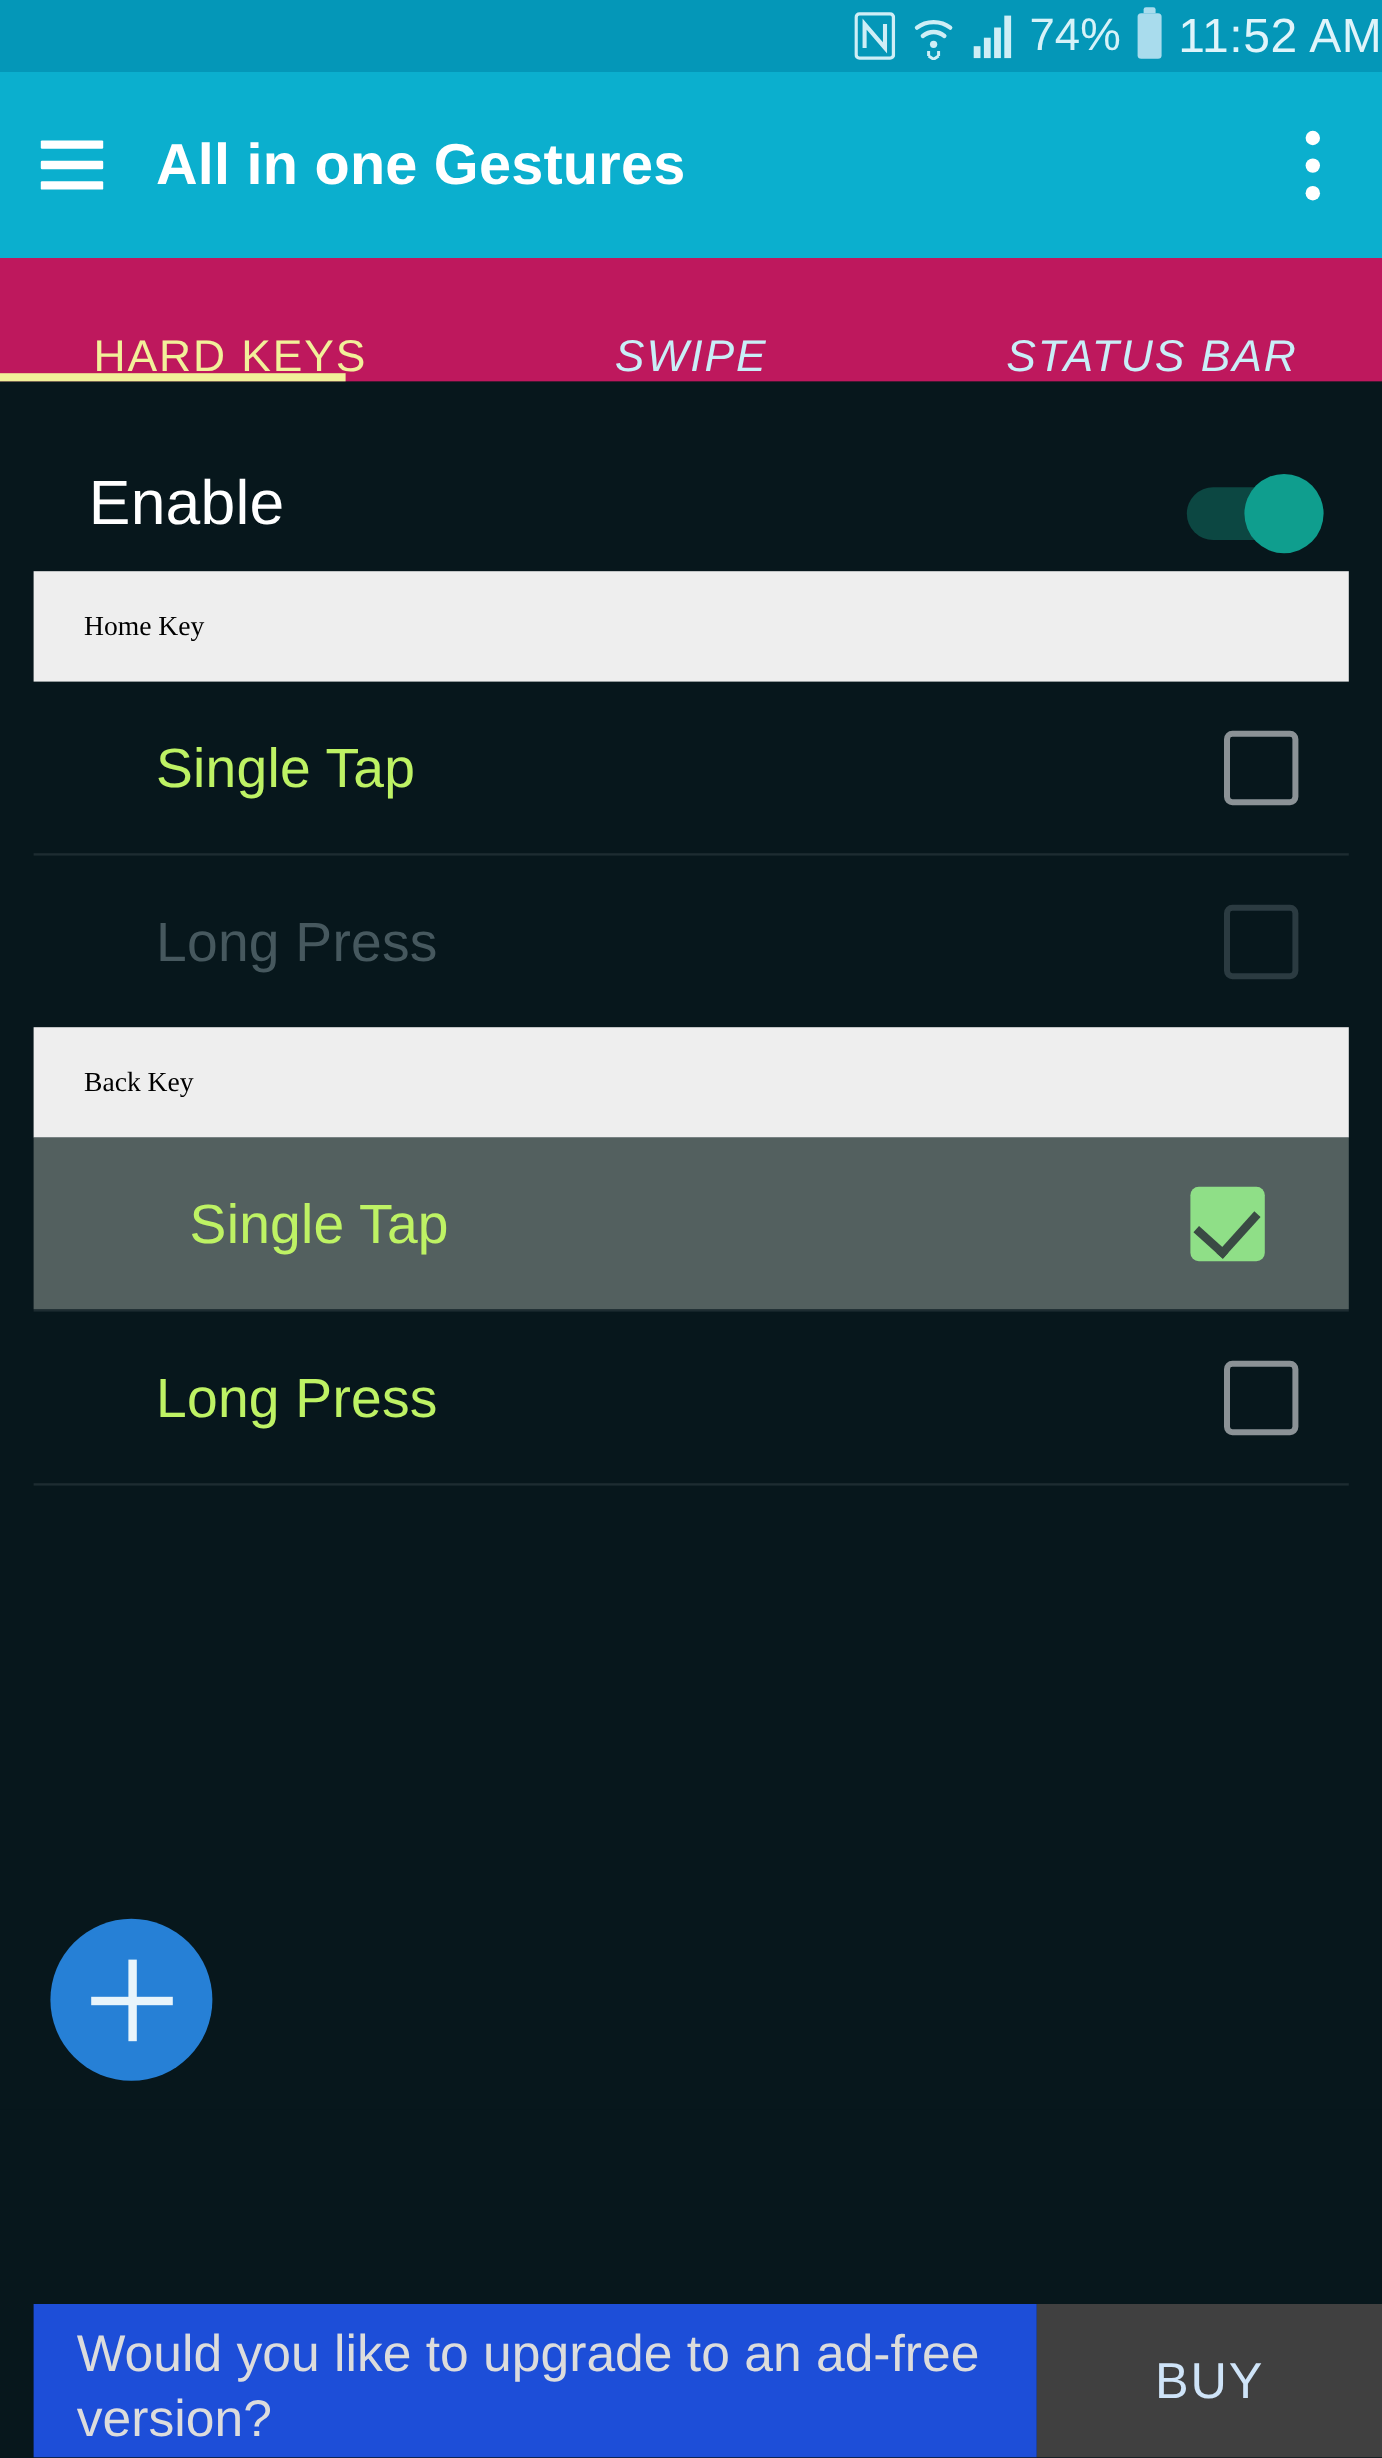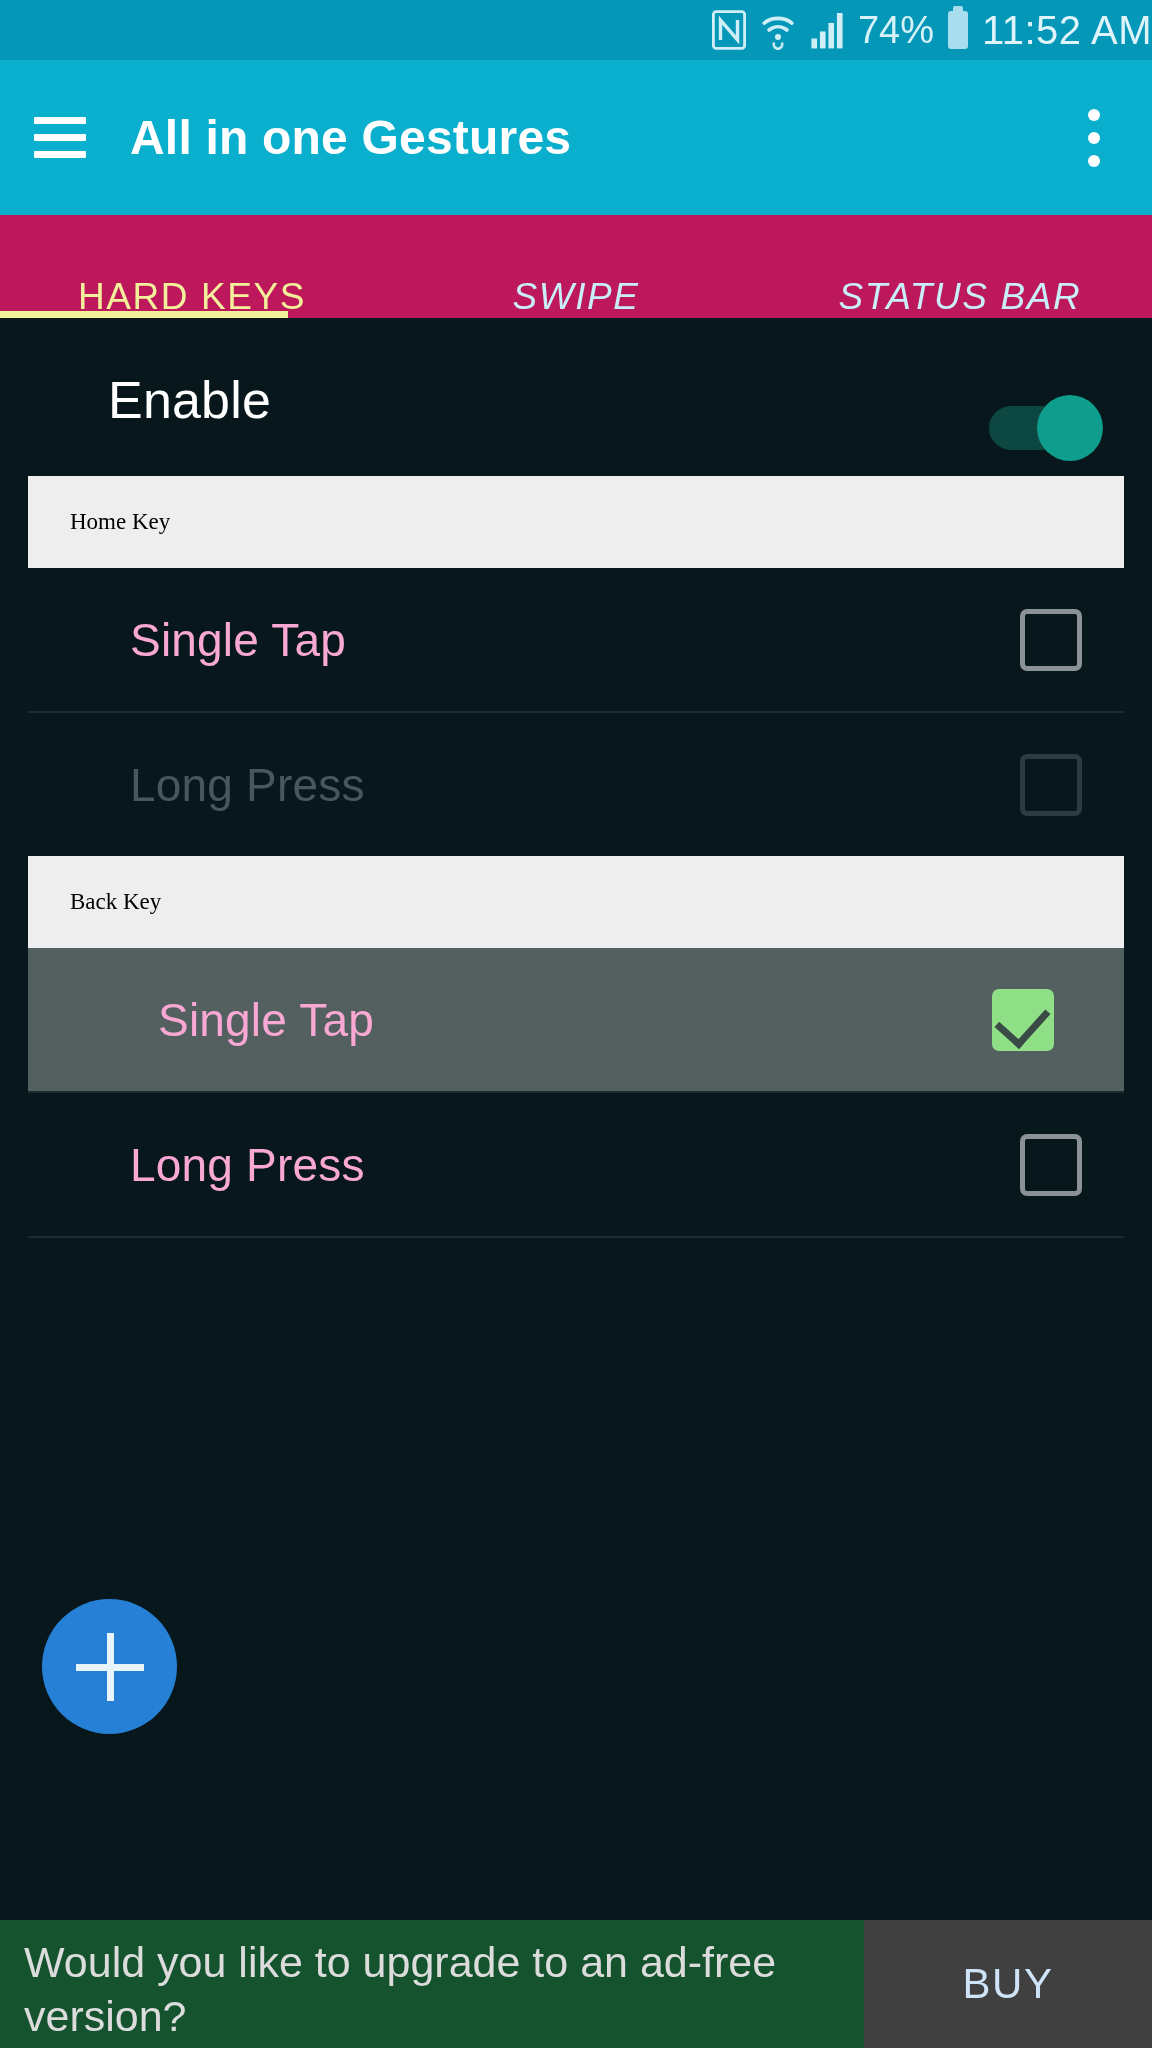--- a/index.html
+++ b/index.html
@@ -55,21 +55,21 @@
   .tab.active { color:#f2f09a; }
   .tab.inactive { color:#c9eef7;font-style:italic; }
   .tab-indicator {
     position:absolute; bottom:0; left:0; width:288px; height:7px; background:#f2f09a;
   }
 
   
   .content { position:relative; background:#07171c; height:1440px; }
 
   .enable-row {
-    display:flex; align-items:center; padding:32px 25px 26px 74px;margin-left:34px;
+    display:flex; align-items:flex-end; padding:32px 25px 26px 74px;
   }
   .enable-text { flex:1; }
   .enable-title { color:#ffffff; font-size:52px; letter-spacing:0.2px; }
   .enable-sub {
     color:#c3d0d4; font-size:35px; line-height:1.22; margin-top:10px;
     max-width:640px;
   }
   .switch {
     width:110px; height:44px; border-radius:22px; background:#0c4742;
     position:relative; margin-top:56px; margin-right:28px; flex:none; cursor:pointer;
@@ -83,21 +83,21 @@
     margin:0 28px; background:#eeeeee; height:92px;
     display:flex; align-items:center; padding-left:42px;
   }
   .section-header span { color:#000000; font-size:23px;font-family:Liberation Serif, serif; }
 
   .item-row {
     height:143px; display:flex; align-items:center;
     padding:0 42px 0 130px; position:relative;
   }
   .item-row.highlight { background:#53605f; margin:0 28px; }
-  .item-label { flex:1; color:#f9a8d4; font-size:46px; letter-spacing:0.2px; }
+  .item-label { flex:1; color:#bef264; font-size:46px; letter-spacing:0.2px; }
   .item-label.dim { color:#46585e; }
   .divider {
     height:2px; background:#1d2c31; margin:0 28px;
   }
 
   .checkbox {
     width:62px; height:62px; border:5px solid #8b9296; border-radius:7px;
     background:transparent; flex:none; margin-right:28px; cursor:pointer;
   }
   .checkbox.dim { border-color:#2b3b41; }
@@ -123,22 +123,22 @@
   }
   .fab .plus:before { left:31px; top:0; width:7px; height:68px; }
   .fab .plus:after { left:0; top:31px; width:68px; height:7px; }
 
   
   .banner {
     position:absolute; bottom:0; left:0; width:1152px; height:128px;
     display:flex;
   }
   .banner-text {
-    flex:1; background:#14532d; color:#dcdcdc; font-size:43px;
-    line-height:1.25; padding:16px 0 0 24px;
+    flex:1; background:#1d4ed8; color:#dcdcdc; font-size:43px;
+    line-height:1.25; padding:16px 0 0 36px;margin-left:28px;
   }
   .banner-buy {
     width:288px; background:#404040; display:flex;
     align-items:center; justify-content:center; cursor:pointer;
   }
   .banner-buy span { color:#cfe4f8; font-size:42px; letter-spacing:1.5px; }
 </style>
 </head>
 <body>
 

